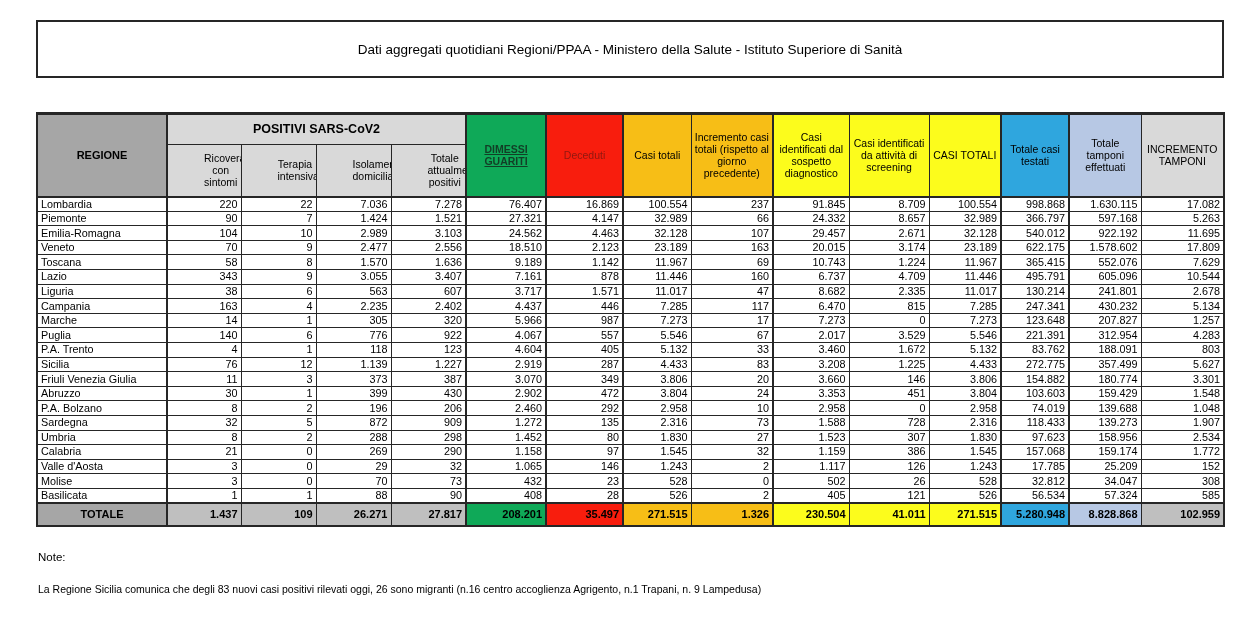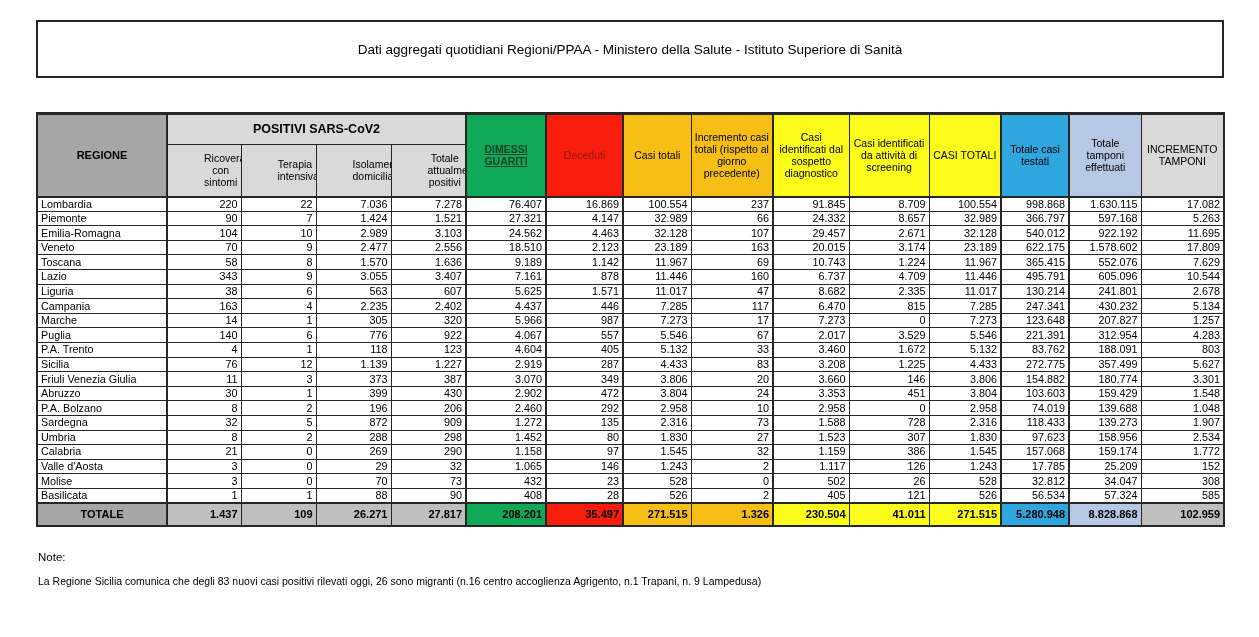--- a/index.html
+++ b/index.html
@@ -80,21 +80,21 @@
   .bg-orange { background: var(--orange); }
   .bg-yellow { background: var(--yellow); }
   .bg-blue { background: var(--blue); }
   .bg-peri { background: var(--periwinkle); }
   .notes {
     position: absolute;
     left: 38px; top: 550px;
     font-size: 10.5px;
     line-height: 1.35;
   }
-  .notes .note-heading { font-size: 11.5px; margin-bottom: 8px; }
+  .notes .note-heading { font-size: 11.5px; margin-bottom: 16px; }
 </style>
 </head>
 <body>
 
 <div class="title-box">
   <div>Dati aggregati quotidiani Regioni/PPAA - Ministero della Salute - Istituto Superiore di Sanità</div>
 </div>
 
 <table class="covid">
   <colgroup>
@@ -238,21 +238,21 @@
         <td class="num bl2">495.791</td>
         <td class="num bl2">605.096</td>
         <td class="num">10.544</td>
       </tr>
       <tr>
         <td class="region">Liguria</td>
         <td class="num bl2">38</td>
         <td class="num">6</td>
         <td class="num">563</td>
         <td class="num">607</td>
-        <td class="num bl2">5.625</td>
+        <td class="num bl2">3.717</td>
         <td class="num bl2">1.571</td>
         <td class="num bl2">11.017</td>
         <td class="num">47</td>
         <td class="num bl2">8.682</td>
         <td class="num">2.335</td>
         <td class="num">11.017</td>
         <td class="num bl2">130.214</td>
         <td class="num bl2">241.801</td>
         <td class="num">2.678</td>
       </tr>

